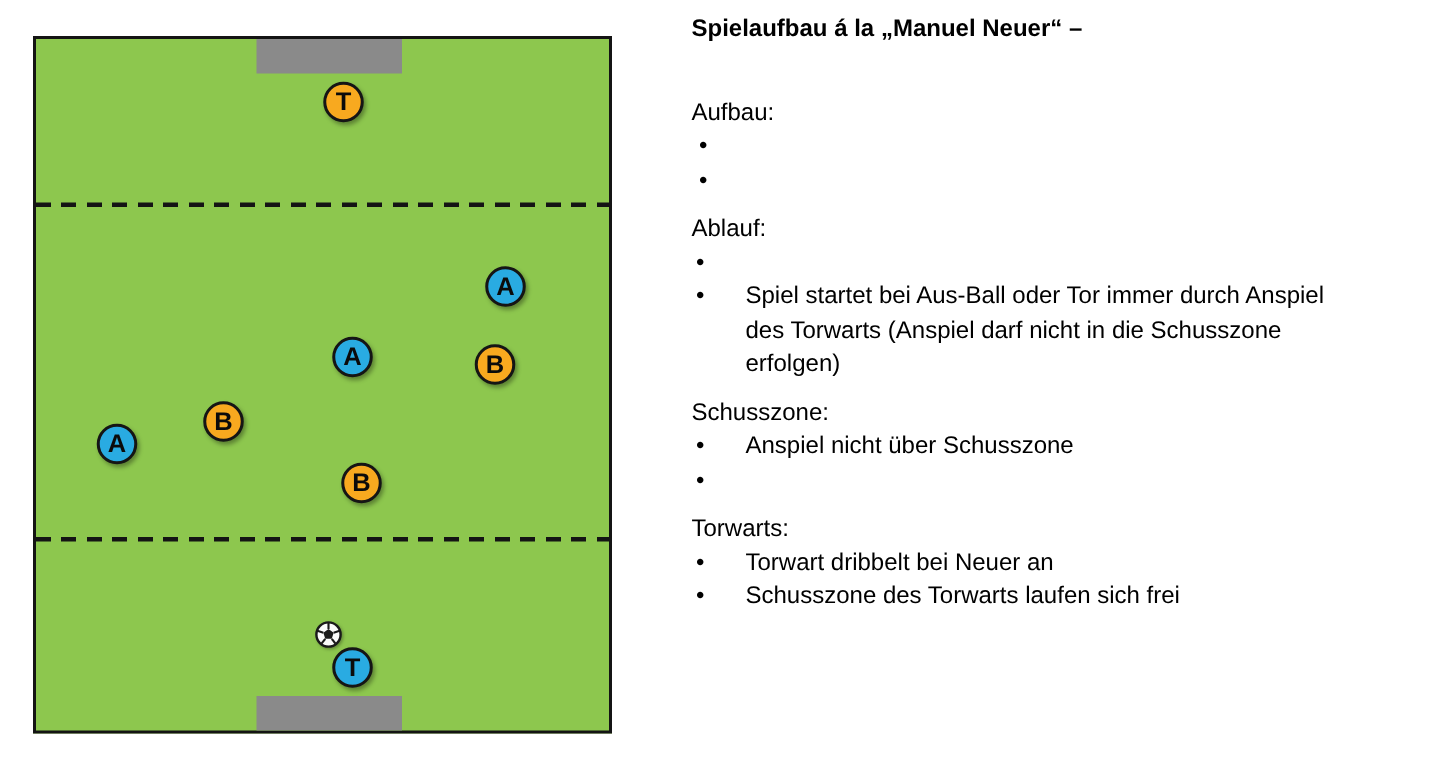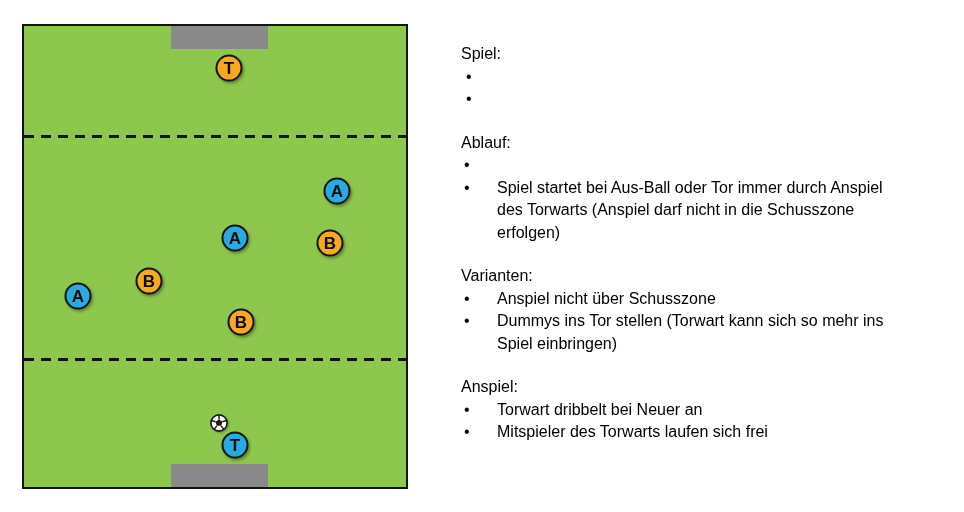--- a/index.html
+++ b/index.html
@@ -35,21 +35,21 @@
     box-sizing:border-box;
   }
   .ball{position:absolute;transform:translate(-50%,-50%);width:19px;height:19px;
     filter:drop-shadow(1px 1.5px 1px rgba(0,0,0,.3));}
   
   .content{
     position:absolute;left:461px;top:9px;width:496px;
     font-size:16px;line-height:22.5px;
   }
   .title{font-weight:bold;line-height:21.5px;margin:0 0 34px 0;}
-  .section{margin-top:21px;}
+  .section{margin-top:10px;}
   .section.first{margin-top:0;}
   .heading{font-weight:400;}
   .li{display:flex;align-items:flex-start;}
   .li .bullet{flex:0 0 auto;}
   .list-sm .bullet{width:22px;padding-left:5px;box-sizing:border-box;}
   .list-lg .bullet{width:36px;padding-left:3px;box-sizing:border-box;}
   .li .txt{white-space:pre-line;}
 </style>
 </head>
 <body>
@@ -70,24 +70,25 @@
       <line x1="10" y1="6.1" x2="10" y2="1.8"></line>
       <line x1="13.6" y1="8.7" x2="17.8" y2="7.4"></line>
       <line x1="6.4" y1="8.7" x2="2.2" y2="7.4"></line>
       <line x1="12.3" y1="13" x2="14.9" y2="16.4"></line>
       <line x1="7.7" y1="13" x2="5.1" y2="16.4"></line>
     </g>
   </svg>
 
   <div class="content">
     <div class="title">
+      <div>Spielaufbau á la „Manuel Neuer“ –</div>
     </div>
 
     <div class="section first list-sm">
-      <div class="heading">Spiel:</div>
+      <div class="heading">Aufbau:</div>
       <div class="li">
         <span class="bullet">•</span>
       </div>
       <div class="li">
         <span class="bullet">•</span>
       </div>
     </div>
 
     <div class="section list-lg">
       <div class="heading">Ablauf:</div>
@@ -96,41 +97,39 @@
       </div>
       <div class="li">
         <span class="bullet">•</span>
         <span class="txt">Spiel startet bei Aus-Ball oder Tor immer durch Anspiel
 des Torwarts (Anspiel darf nicht in die Schusszone
 erfolgen)</span>
       </div>
     </div>
 
     <div class="section list-lg">
-      <div class="heading">Varianten:</div>
+      <div class="heading">Schusszone:</div>
       <div class="li">
         <span class="bullet">•</span>
         <span class="txt">Anspiel nicht über Schusszone</span>
       </div>
       <div class="li">
         <span class="bullet">•</span>
-        <span class="txt">Dummys ins Tor stellen (Torwart kann sich so mehr ins
-Spiel einbringen)</span>
       </div>
     </div>
 
     <div class="section list-lg">
-      <div class="heading">Anspiel:</div>
+      <div class="heading">Torwarts:</div>
       <div class="li">
         <span class="bullet">•</span>
         <span class="txt">Torwart dribbelt bei Neuer an</span>
       </div>
       <div class="li">
         <span class="bullet">•</span>
-        <span class="txt">Mitspieler des Torwarts laufen sich frei</span>
+        <span class="txt">Schusszone des Torwarts laufen sich frei</span>
       </div>
     </div>
   </div>
 
 <div class="marker" style="left: 229px; top: 68px; background: rgb(248, 169, 31);">T</div>
     <div class="marker" style="left: 337px; top: 191px; background: rgb(41, 171, 226);">A</div>
     <div class="marker" style="left: 235px; top: 238px; background: rgb(41, 171, 226);">A</div>
     <div class="marker" style="left: 330px; top: 243px; background: rgb(248, 169, 31);">B</div>
     <div class="marker" style="left: 149px; top: 281px; background: rgb(248, 169, 31);">B</div>
     <div class="marker" style="left: 78px; top: 296px; background: rgb(41, 171, 226);">A</div>

